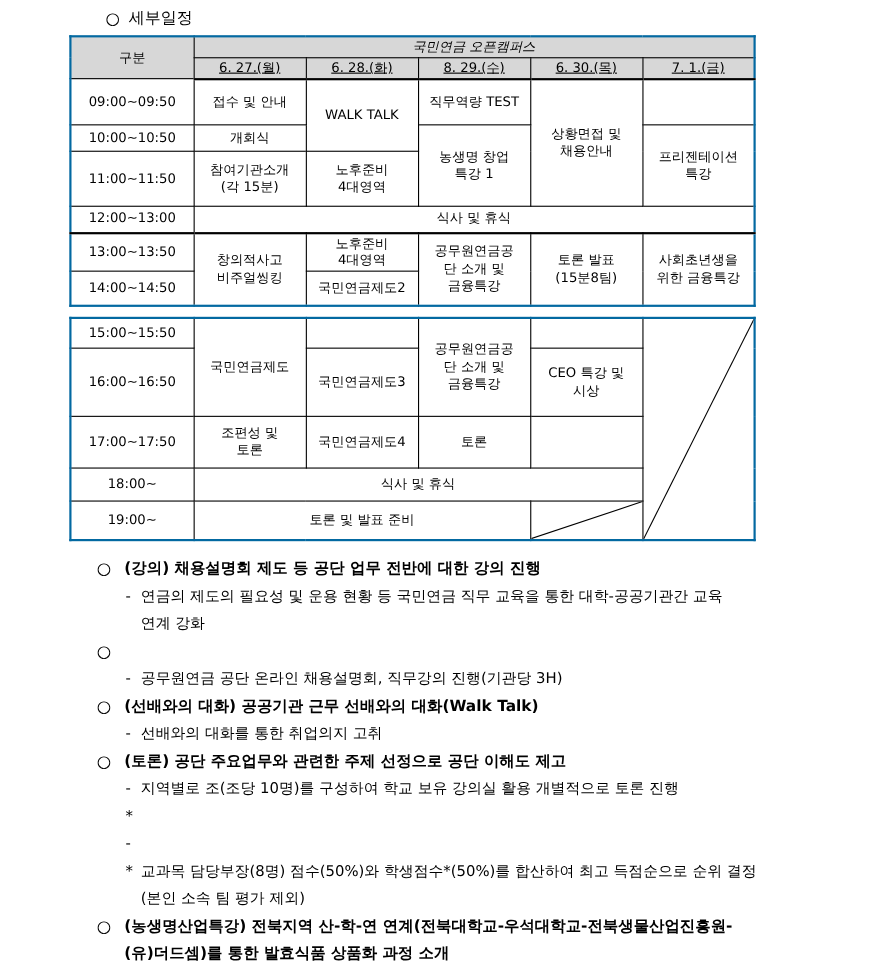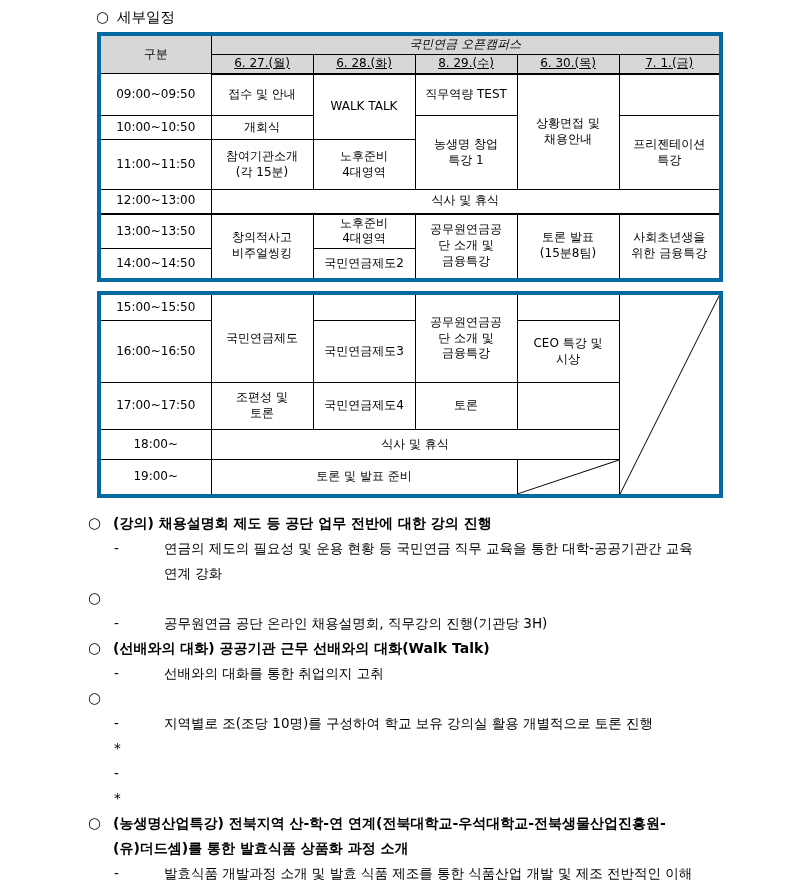--- a/index.html
+++ b/index.html
@@ -4,39 +4,39 @@
 <style>
   html,body{margin:0;padding:0;background:#ffffff;width:794px;height:880px;overflow:hidden;}
   body{font-family:"DejaVu Sans","Liberation Sans",sans-serif;color:#000;}
   .page{position:relative;width:794px;height:880px;padding-top:6px;box-sizing:border-box;}
 
   
   .doc-title{display:flex;align-items:center;margin:2px 0 6px 96px;font-size:14.5px;line-height:18px;}
   .doc-title .circ{font-size:15px;margin-right:8px;}
 
   
-  table.sched{border-collapse:collapse;table-layout:fixed;margin-left:97px;border:4px solid #0369a1;}
+  table.sched{border-collapse:collapse;table-layout:fixed;margin-left:63px;border:2px solid #0369a1;}
   table.sched td,table.sched th{border:1px solid #000;text-align:center;vertical-align:middle;
     white-space:pre-line;font-size:12px;font-weight:normal;padding:1px 2px;line-height:1.32;box-sizing:border-box;}
   .hdr{background:#d7d7d7;font-weight:bold;}
   th.group-hdr{font-size:12.5px;font-style:italic;}
   tr.hdr-days th{border-bottom:2px solid #000;text-decoration:underline;}
   tr.meal-strong td{border-bottom:2px solid #000;}
   td.diag{position:relative;padding:0;}
   td.diag svg{position:absolute;left:0;top:0;width:100%;height:100%;display:block;}
   .t2gap{height:9px;}
 
   
   .bullets{margin:13px 0 0 88px;width:664px;}
   .b-head{display:flex;font-weight:bold;font-size:14px;line-height:25px;}
   .b-marker{width:25px;flex:0 0 25px;font-weight:normal;font-size:15px;}
   .b-heading{white-space:pre-line;}
   .b-sub{display:flex;margin-left:26px;font-size:13.5px;line-height:25px;}
   .s-marker{width:14px;flex:0 0 14px;}
-  .s-text{white-space:pre-line;margin-left:36px;}
+  .s-text{white-space:pre-line;}
 </style>
 </head>
 <body>
 
 <div class="page">
 
   <div class="doc-title">
     <span class="circ">○</span>
     <span>세부일정</span>
   </div>
@@ -198,33 +198,36 @@
       </div>
       <div class="b-sub">
         <span class="s-marker">-</span>
         <span class="s-text">선배와의 대화를 통한 취업의지 고취</span>
       </div>
     </section>
 
     <section>
       <div class="b-head">
         <span class="b-marker">○</span>
+        <span class="b-heading">(토론) 공단 주요업무와 관련한 주제 선정으로 공단 이해도 제고</span>
       </div>
       <div class="b-sub">
         <span class="s-marker">-</span>
         <span class="s-text">지역별로 조(조당 10명)를 구성하여 학교 보유 강의실 활용 개별적으로 토론 진행</span>
       </div>
       <div class="b-sub">
         <span class="s-marker">*</span>
       </div>
       <div class="b-sub">
         <span class="s-marker">-</span>
       </div>
       <div class="b-sub">
         <span class="s-marker">*</span>
+        <span class="s-text">교과목 담당부장(8명) 점수(50%)와 학생점수*(50%)를 합산하여 최고 득점순으로 순위 결정
+(본인 소속 팀 평가 제외)</span>
       </div>
     </section>
 
     <section>
       <div class="b-head">
         <span class="b-marker">○</span>
         <span class="b-heading">(농생명산업특강) 전북지역 산-학-연 연계(전북대학교-우석대학교-전북생물산업진흥원-
 (유)더드셈)를 통한 발효식품 상품화 과정 소개</span>
       </div>
       <div class="b-sub">

